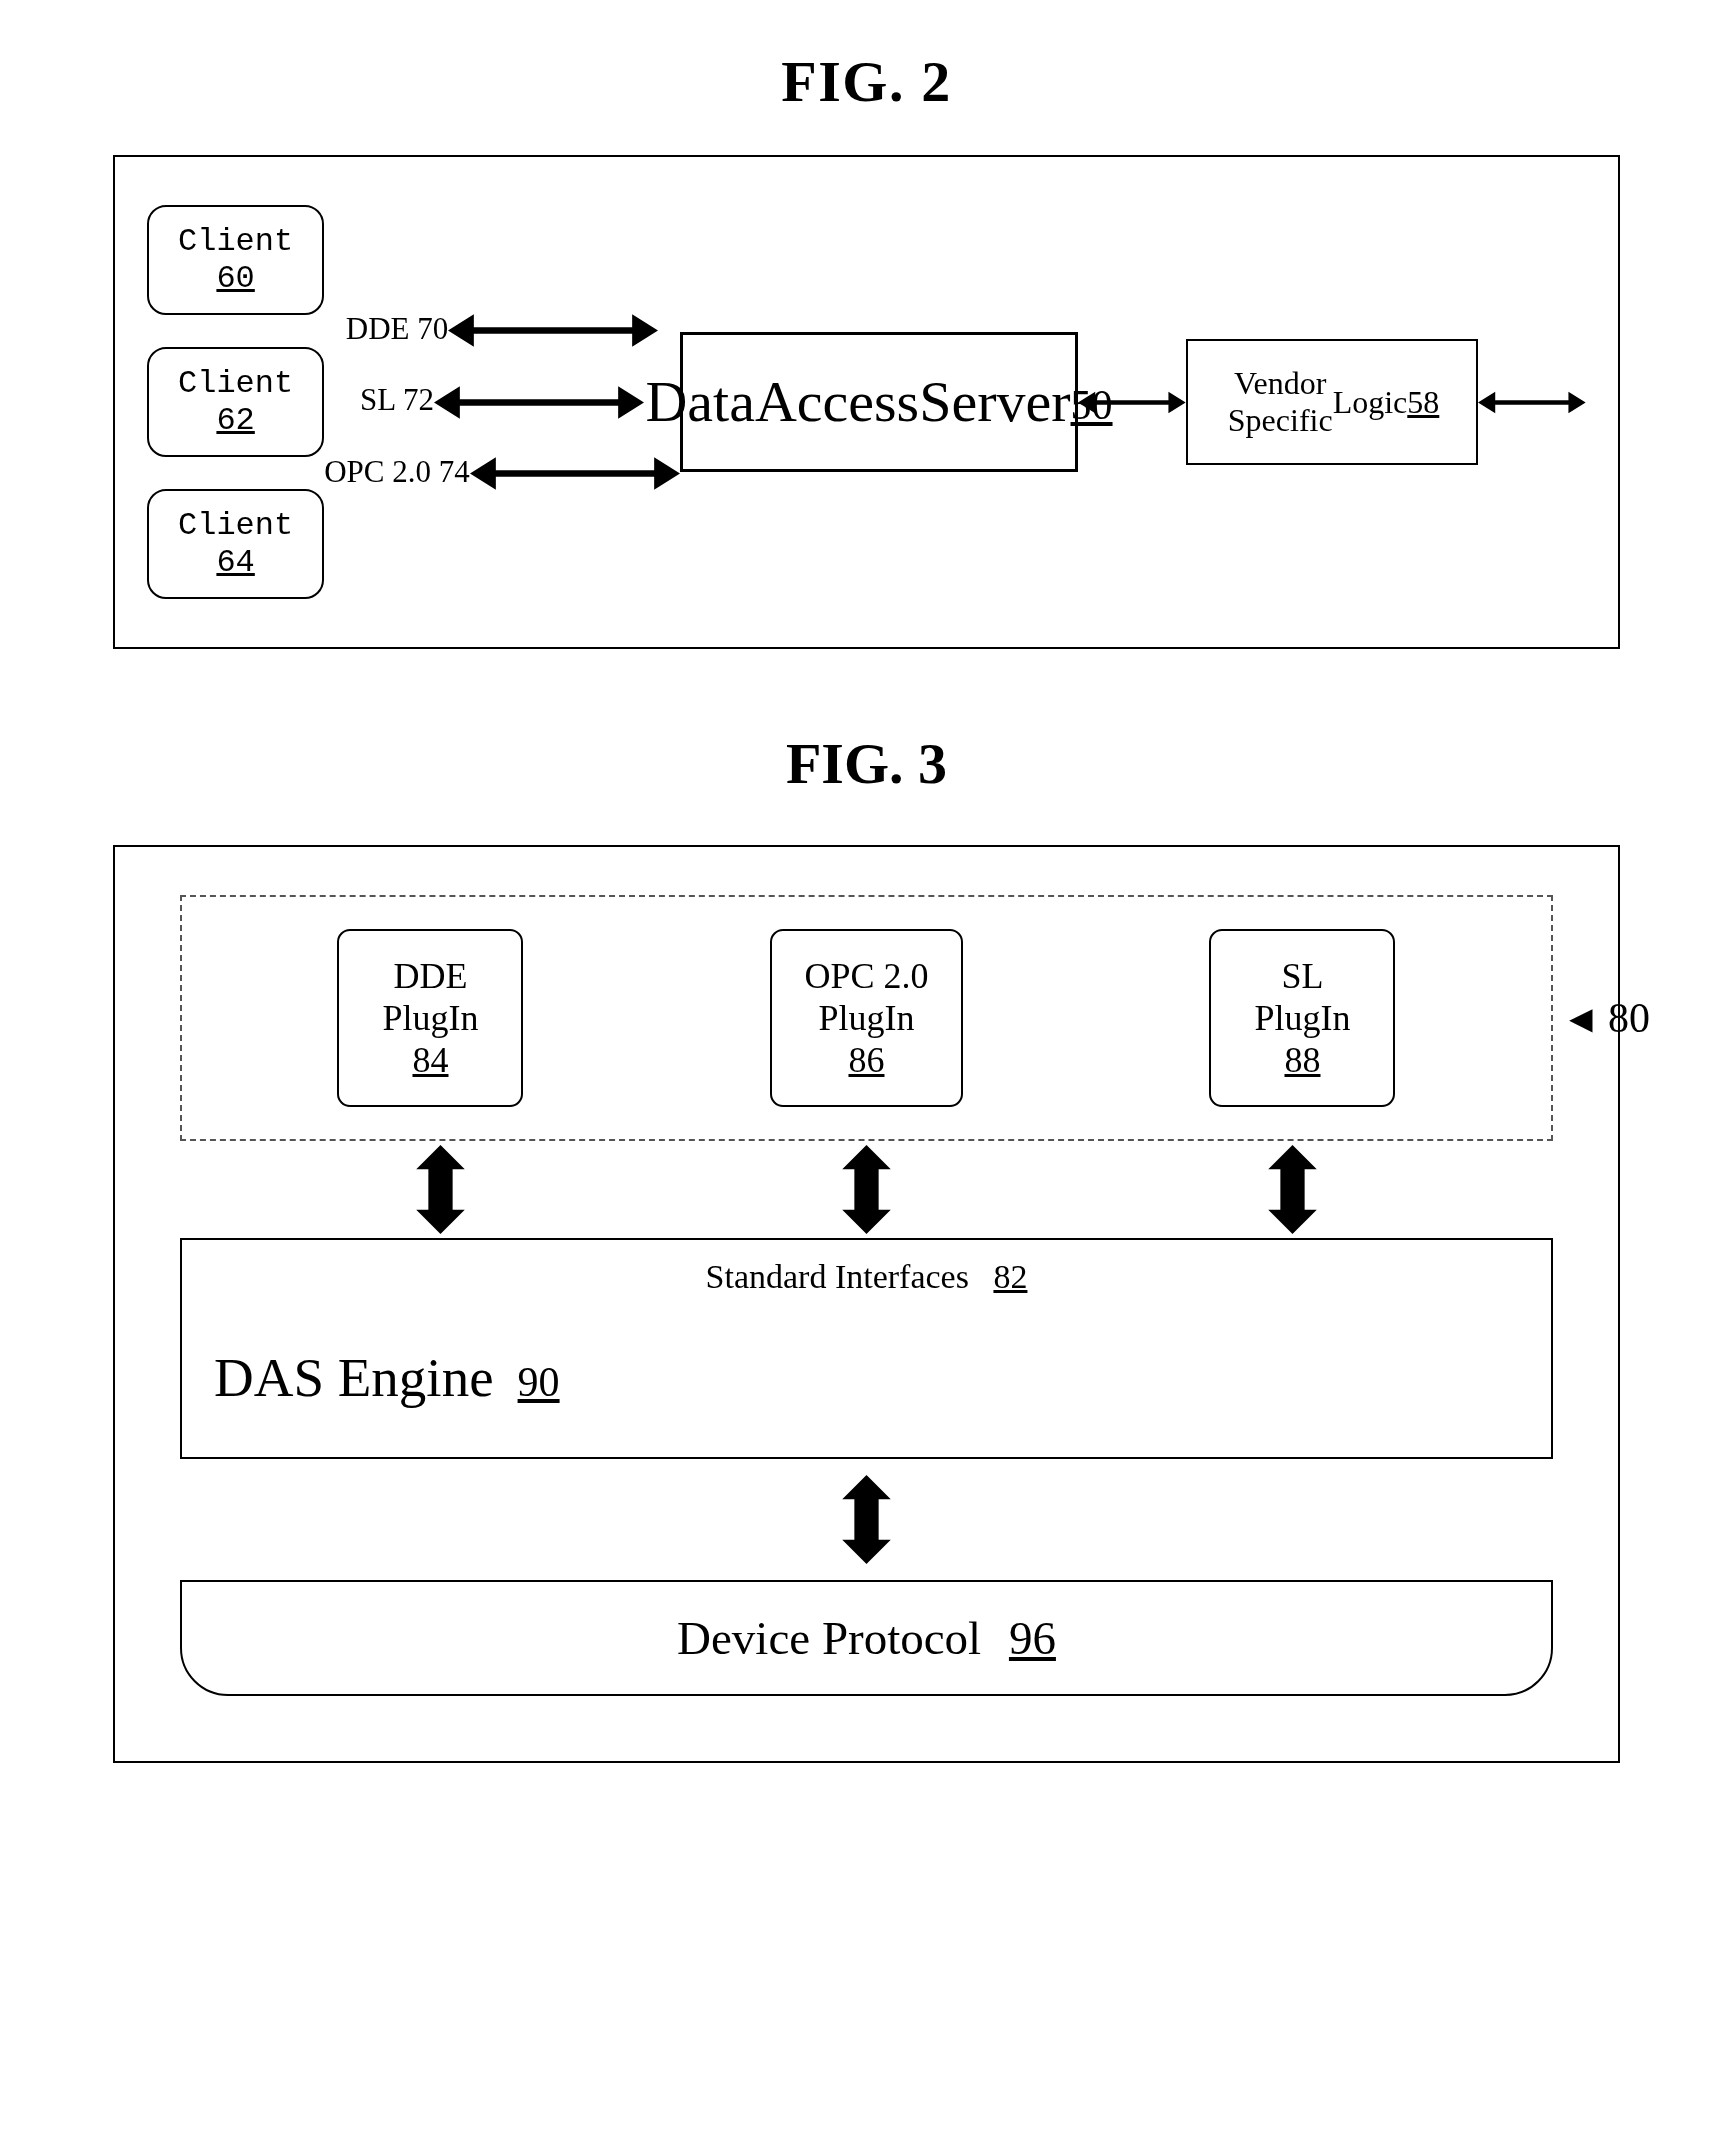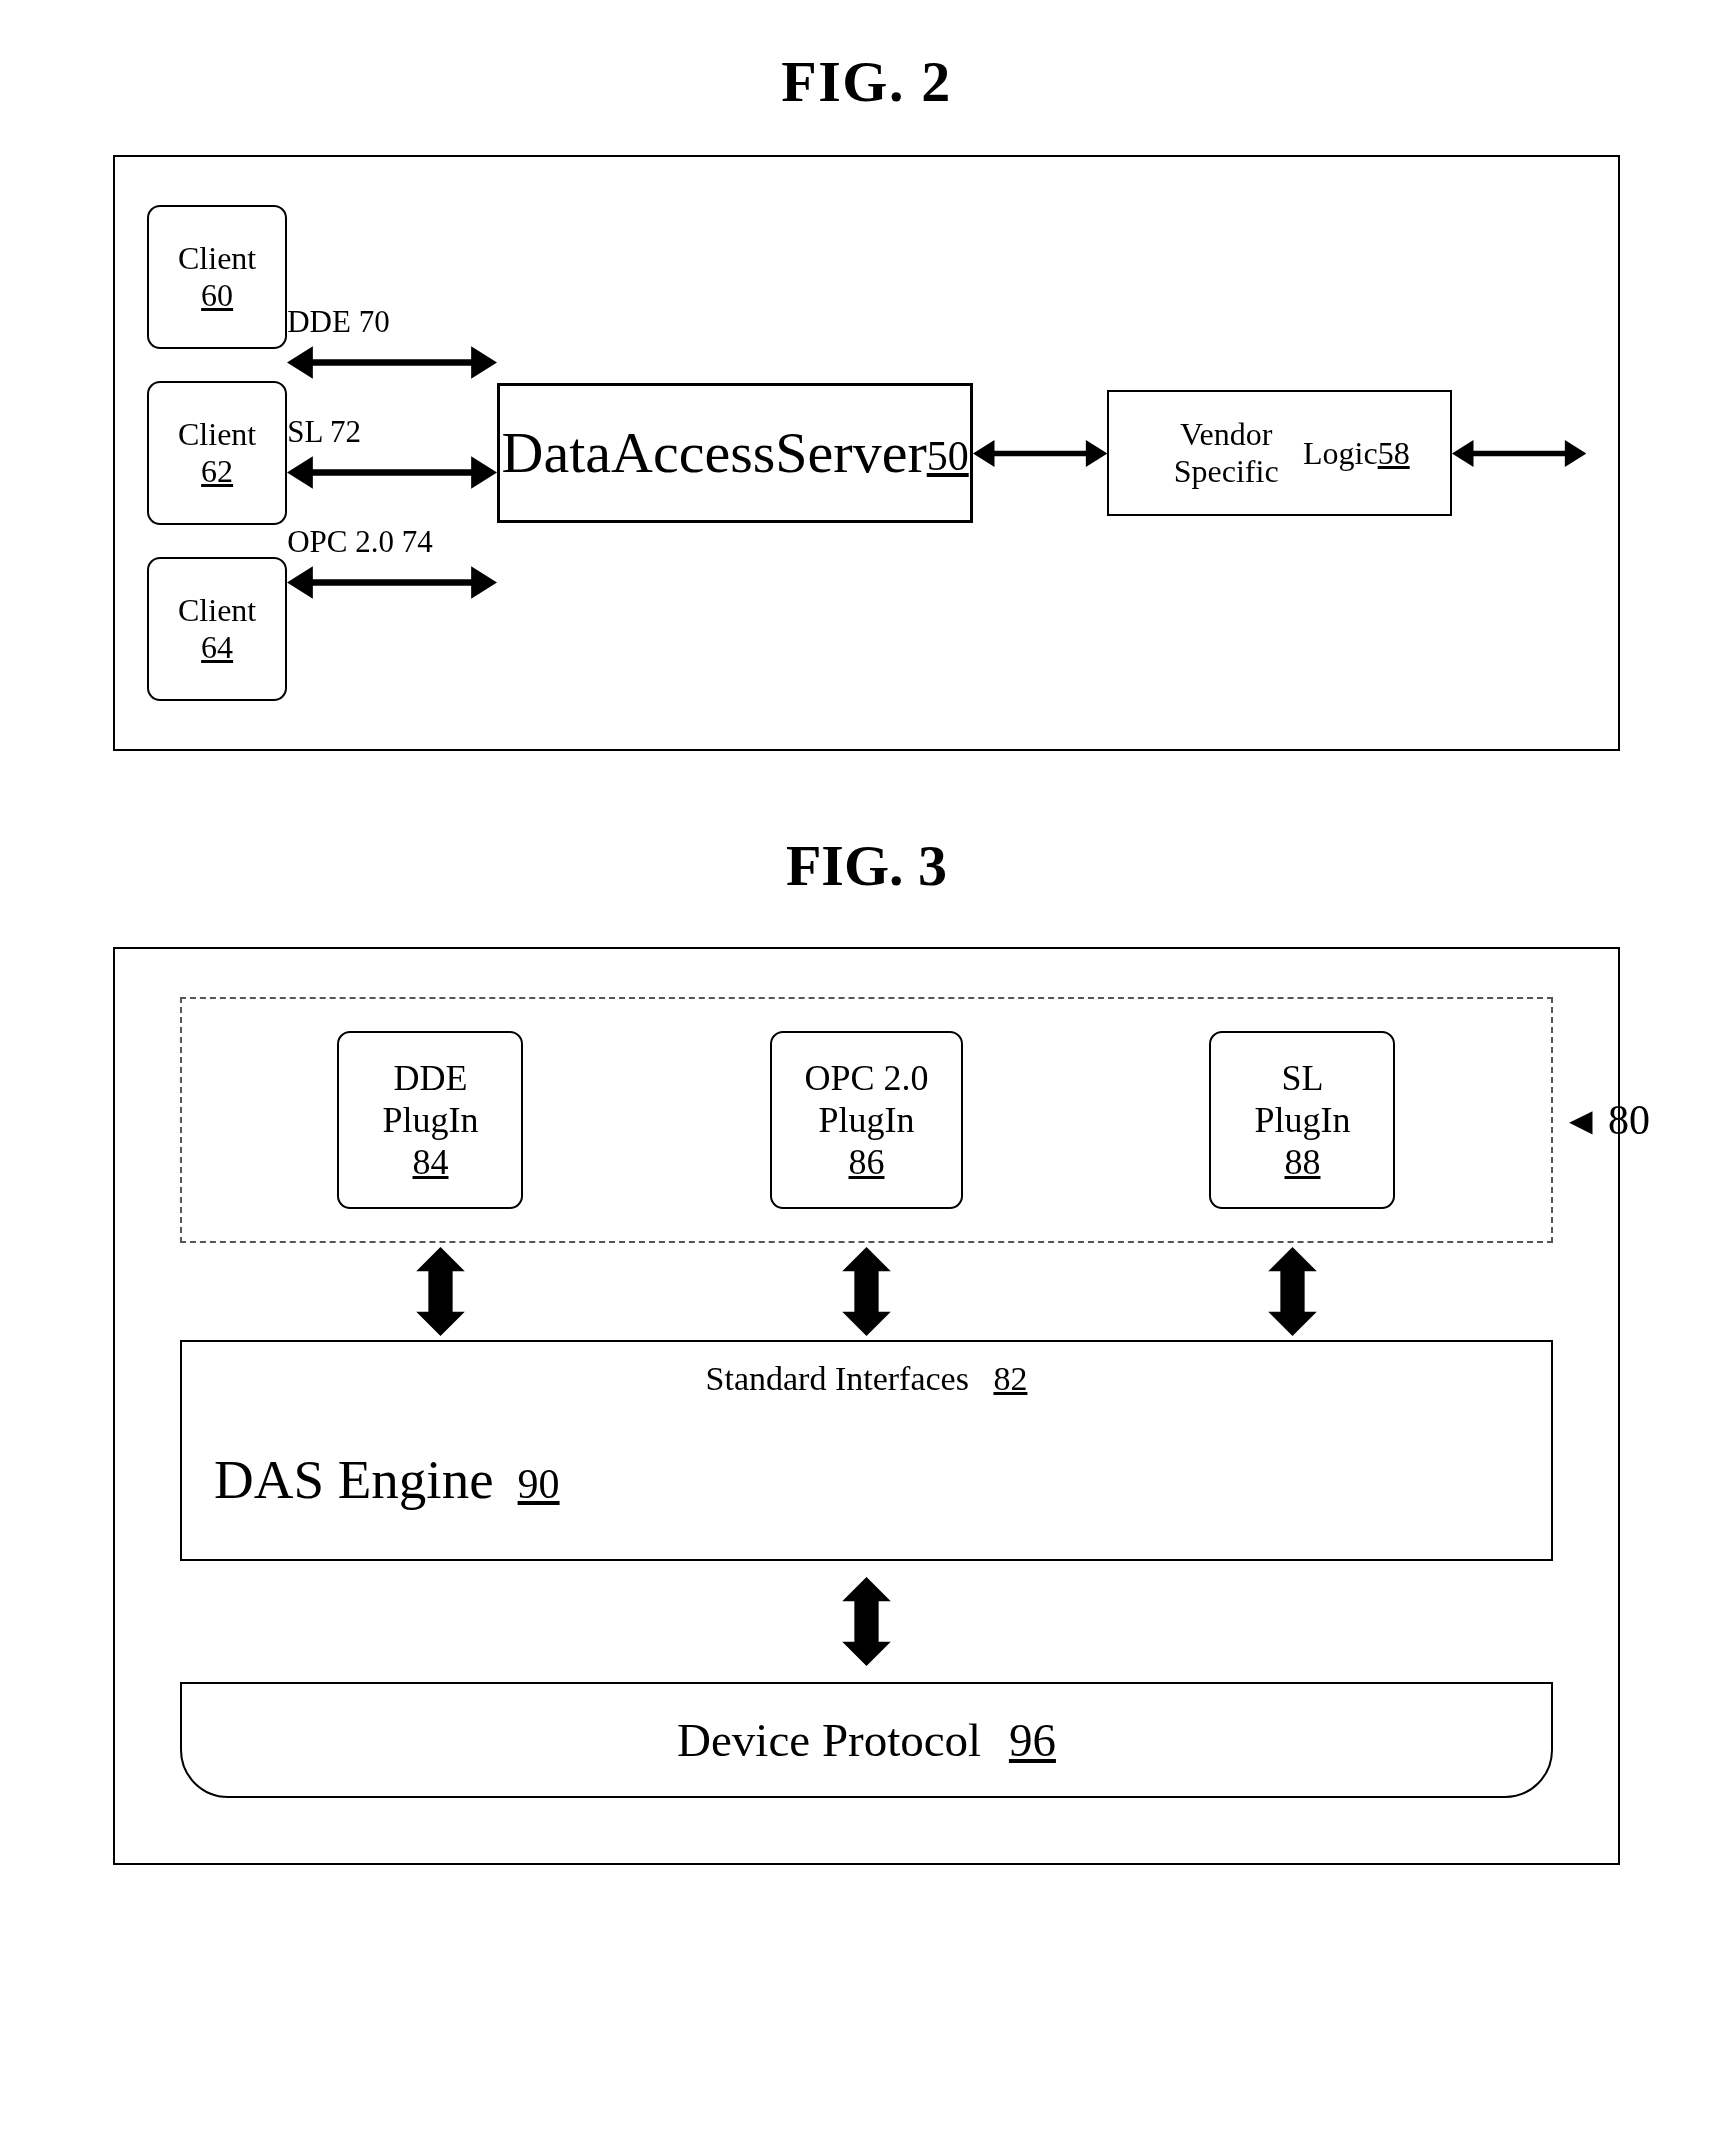--- a/index.html
+++ b/index.html
@@ -35,44 +35,45 @@
     }
 
     .clients-column {
       display: flex;
       flex-direction: column;
       gap: 32px;
     }
 
     .client-box {
       border: 2.4px solid #000;
-      border-radius: 13px;
-      padding: 33px 29px;
+      border-radius: 19px;
+      padding: 16px 29px;
       text-align: center;
       font-size: 32px;
       min-width: 137px;
+      font-family: Liberation Mono, monospace;
     }
     .client-box .num {
       font-size: 32px;
       text-decoration: underline;
       display: block;
       text-align: center;
     }
 
     .arrows-column {
       display: flex;
       flex-direction: column;
       gap: 32px;
       align-items: center;
     }
 
     .arrow-label-group {
       display: flex;
-      flex-direction: column;
-      align-items: flex-start;
+      flex-direction: row;
+      align-items: center;
     }
 
     .arrow-label {
       font-size: 31px;
       margin-bottom: 3.2px;
       white-space: nowrap;
     }
 
     .double-arrow-h {
       display: flex;

